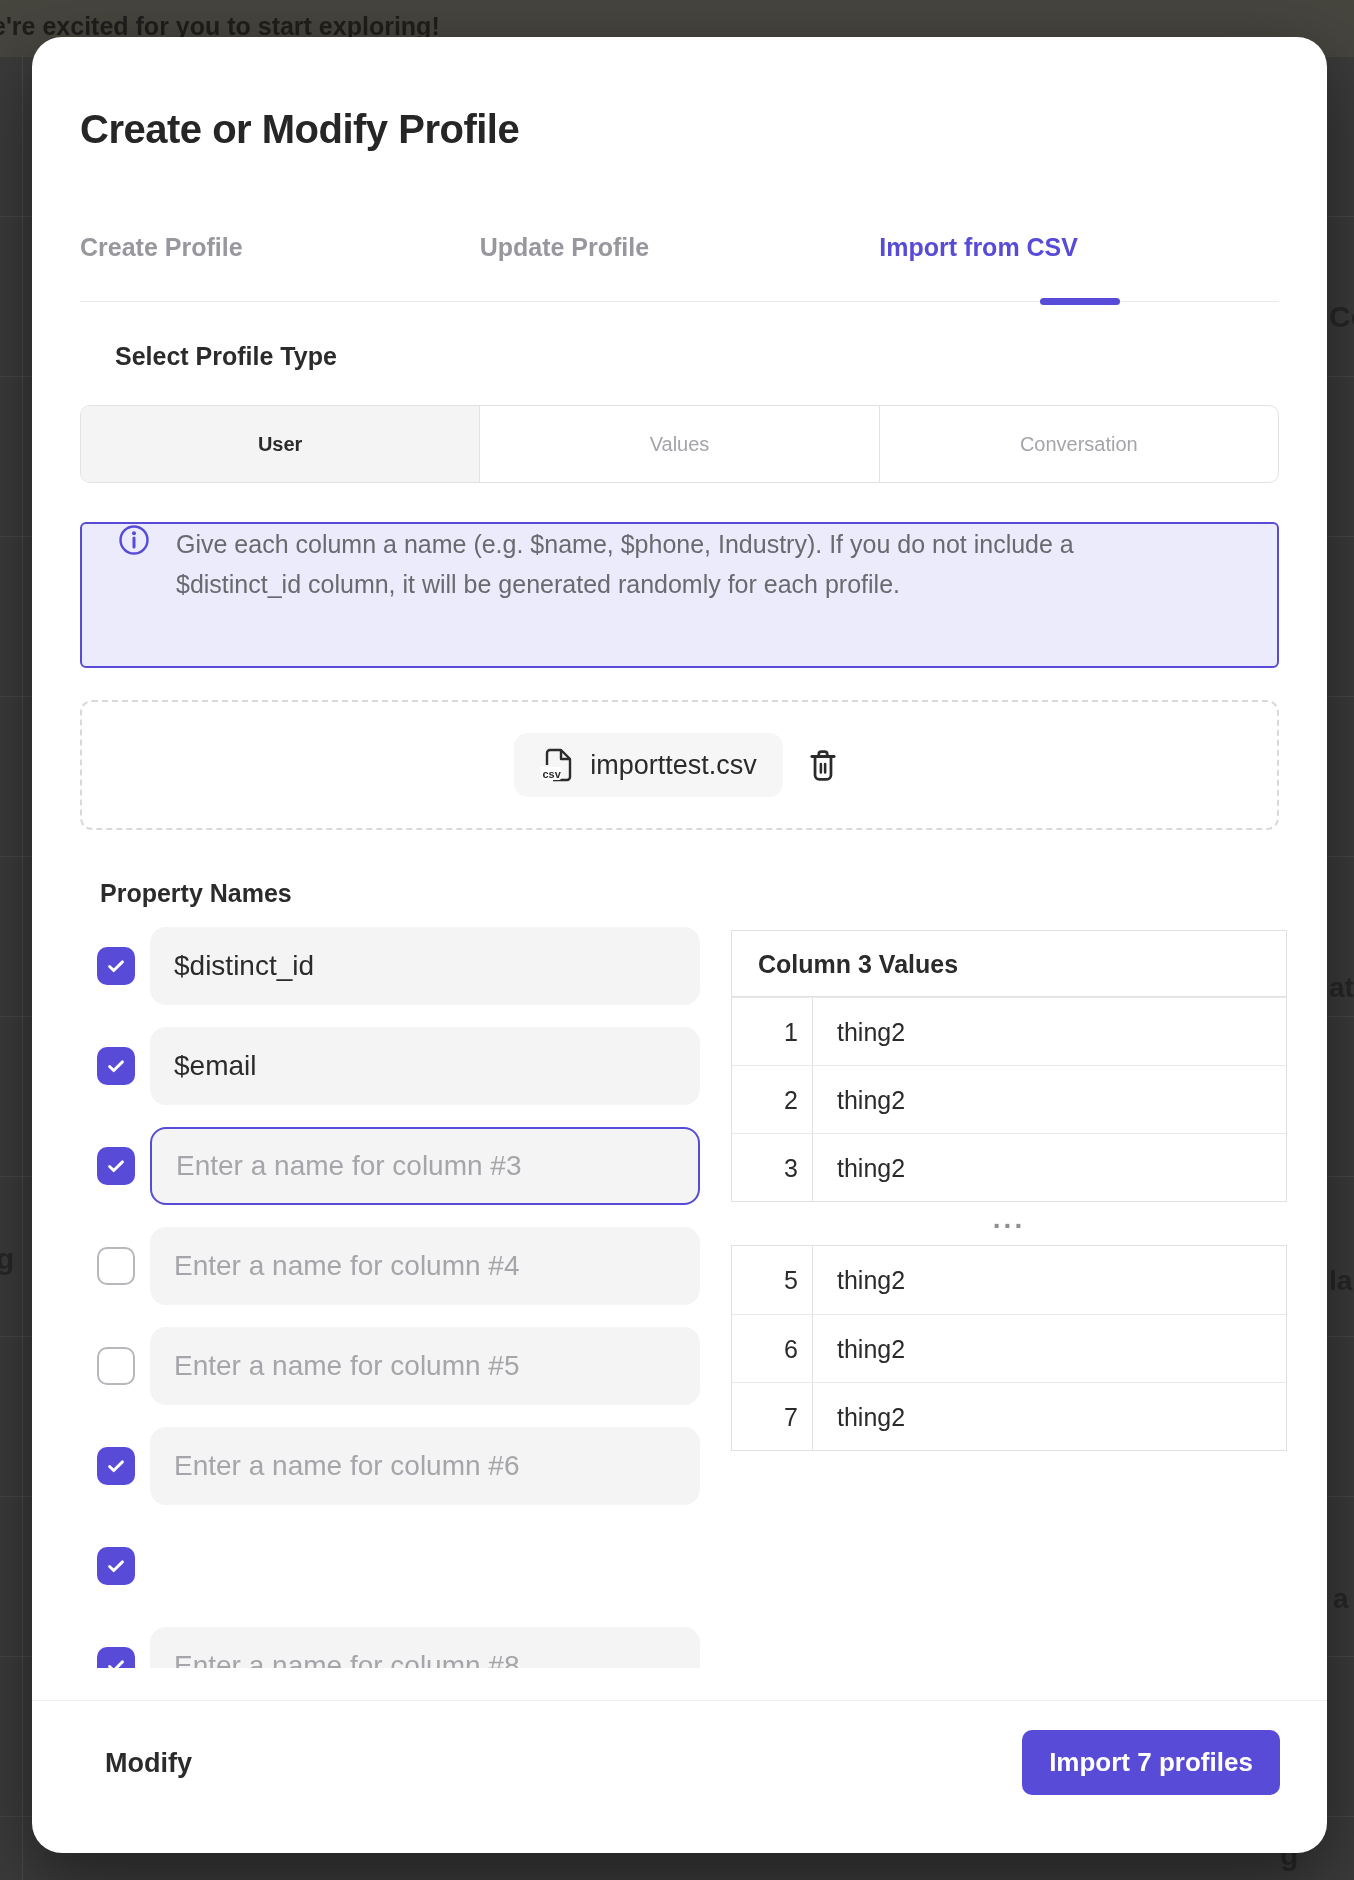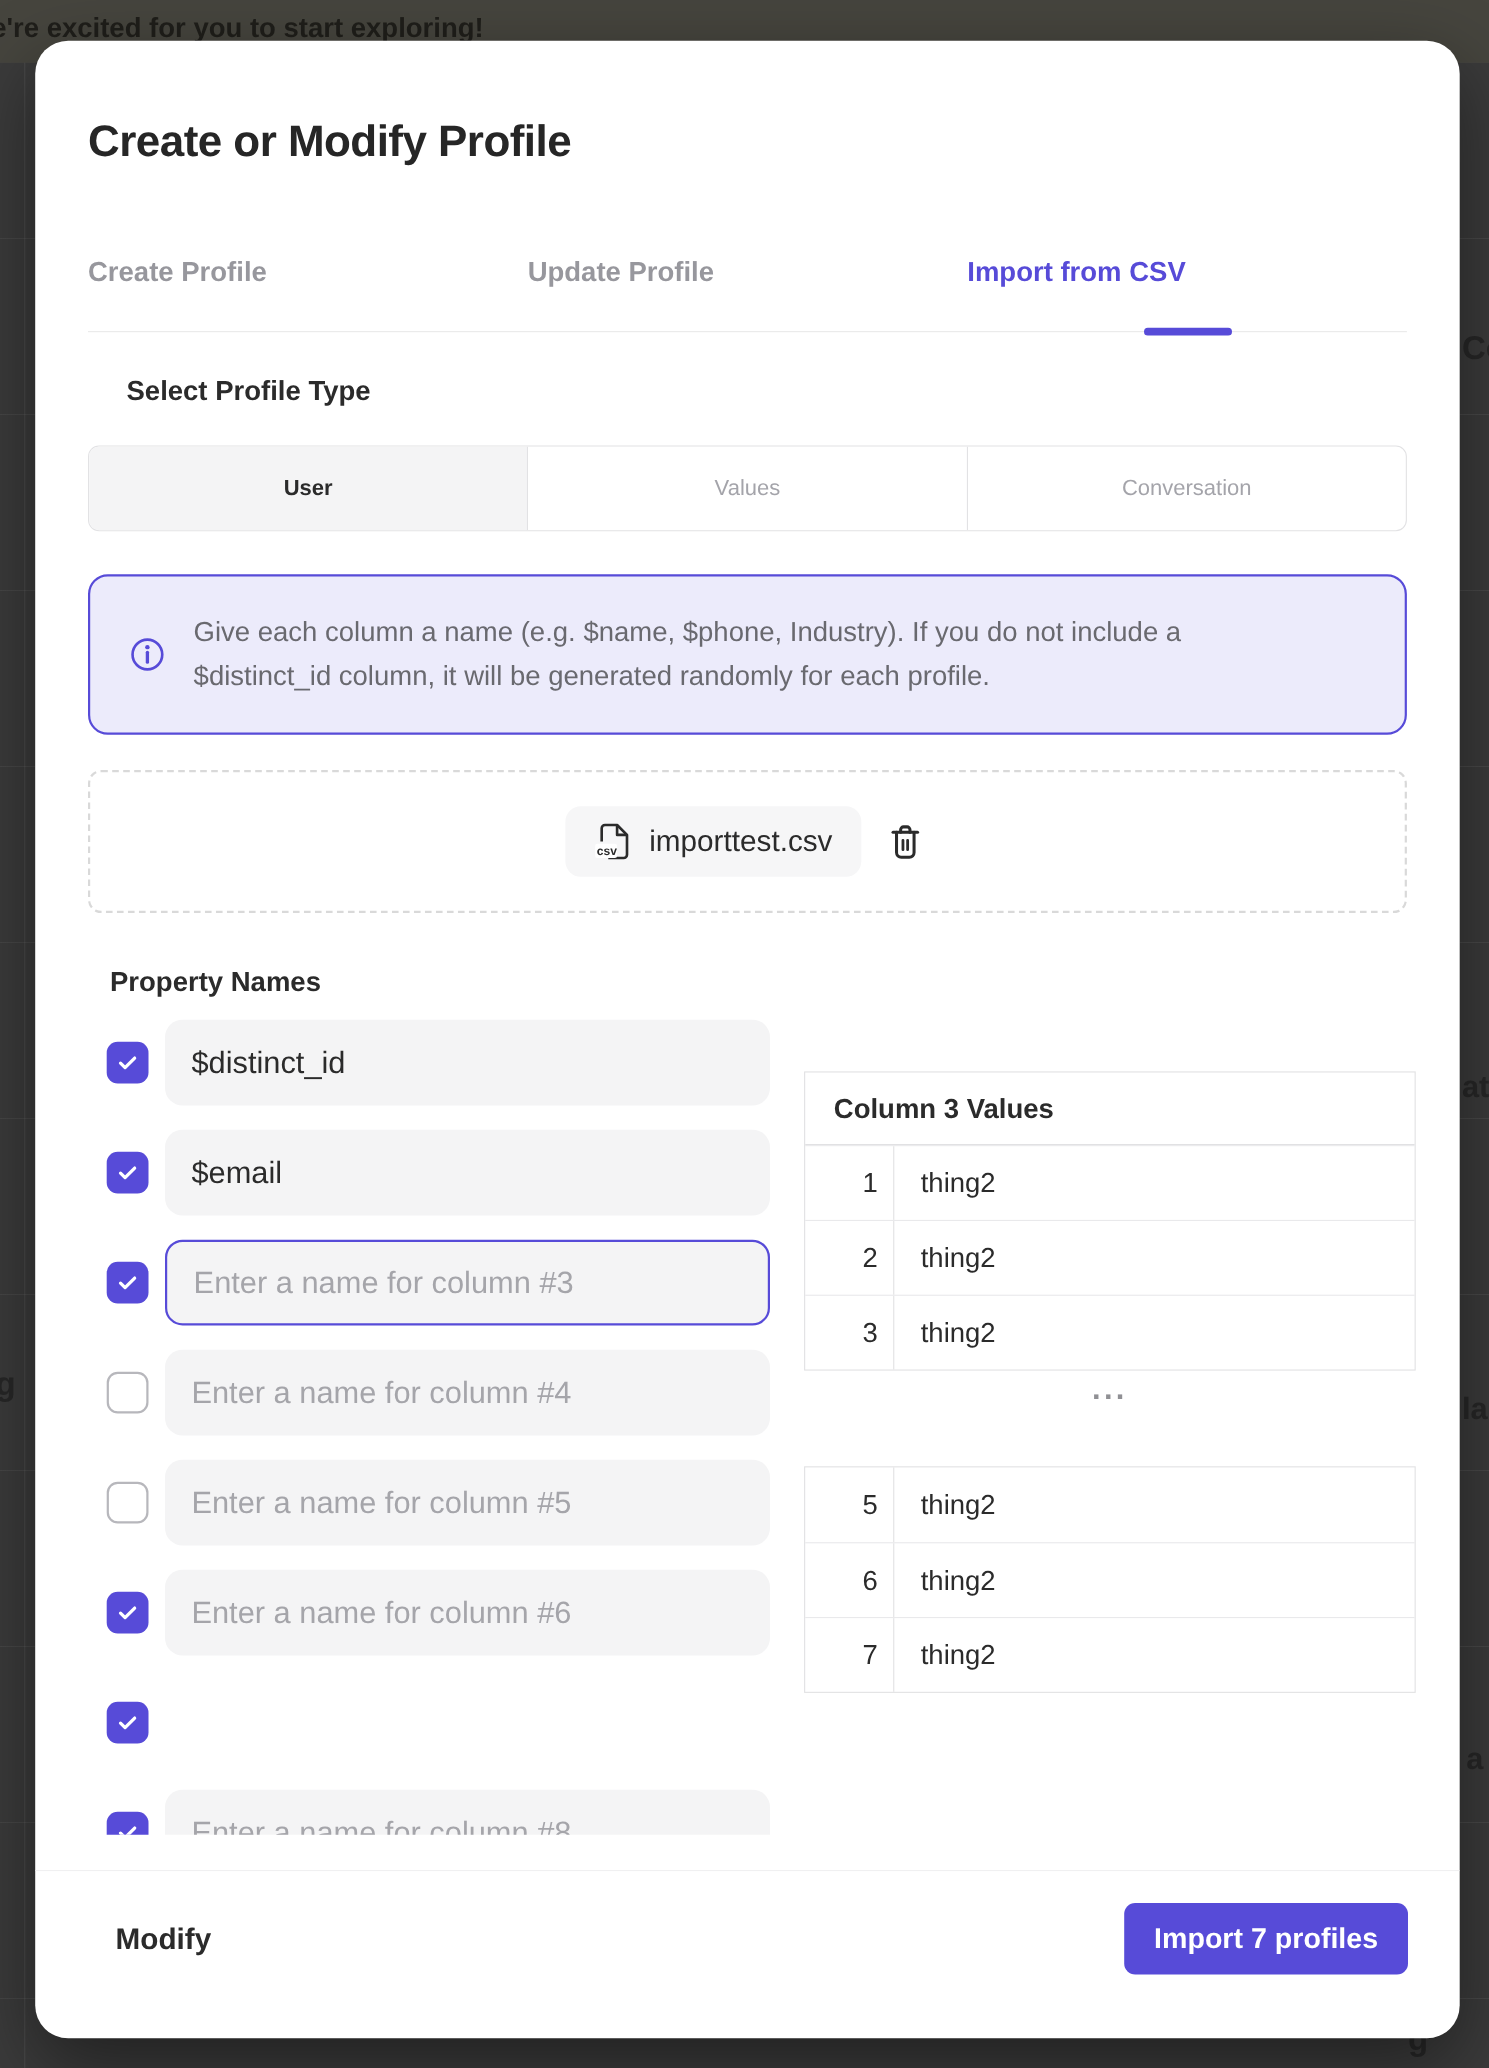--- a/index.html
+++ b/index.html
@@ -40,21 +40,21 @@
 
   
   .ptype-label{position:absolute;left:48px;top:305px;font-size:25px;font-weight:600;color:var(--mid-text);margin-left:35px;}
   .segmented{position:absolute;left:48px;top:368px;width:1199px;height:78px;border:1px solid var(--line);border-radius:10px;display:flex;overflow:hidden;background:#fff;}
   .segment{flex:1;display:flex;align-items:center;justify-content:center;font-size:20px;color:#a4a4aa;border-left:1px solid var(--line);cursor:pointer;}
   .segment:first-child{border-left:none;}
   .segment.selected{background:var(--input-bg);font-weight:700;color:var(--mid-text);}
 
   
   .info{position:absolute;left:48px;top:485px;width:1199px;height:146px;background:var(--accent-bg);
-    border:2px solid var(--accent);border-radius:18px;display:flex;align-items:center;padding:0 36px;gap:26px;}
+    border:2px solid var(--accent);border-radius:6px;display:flex;align-items:flex-start;padding:0 36px;gap:26px;}
   .info-text{font-size:25px;line-height:40px;color:#69696f;max-width:960px;}
 
   
   .dropzone{position:absolute;left:48px;top:663px;width:1199px;height:130px;border:2px dashed #d9d9d9;border-radius:12px;
     display:flex;align-items:center;justify-content:center;gap:18px;}
   .file-chip{display:flex;align-items:center;gap:14px;background:#f6f6f7;border-radius:14px;height:64px;padding:0 26px;}
   .file-name{font-size:27px;color:var(--mid-text);}
   .trash-btn{width:44px;height:44px;display:flex;align-items:center;justify-content:center;cursor:pointer;background:none;border:none;}
 
   
@@ -64,21 +64,21 @@
   .cb{width:38px;height:38px;border-radius:10px;margin-left:17px;flex:none;cursor:pointer;display:flex;align-items:center;justify-content:center;}
   .cb.checked{background:var(--accent);}
   .cb.unchecked{background:#fff;border:2px solid #b7b7bc;}
   .prop-input{flex:1;margin-left:15px;height:78px;border-radius:16px;background:var(--input-bg);border:none;
     padding:0 24px;font-size:28px;color:var(--mid-text);font-family:"Liberation Sans",sans-serif;outline:none;min-width:0;}
   .prop-input::placeholder{color:var(--placeholder);}
   .prop-input.focused{border:2px solid var(--accent);}
 
   
   .preview{position:absolute;left:699px;top:893px;width:556px;}
-  .tbl{border:1px solid #e1e1e3;margin-top:44px;}
+  .tbl{border:1px solid #e1e1e3;}
   .tbl-header{height:66px;line-height:66px;padding-left:26px;font-size:25px;font-weight:700;color:var(--mid-text);border-bottom:1px solid #e1e1e3;}
   .tbl-row{display:flex;height:68px;border-top:1px solid #e9e9eb;}
   .tbl-row:first-child{border-top:none;}
   .tbl2 .tbl-row:first-child{border-top:none;}
   .cell-num{width:81px;border-right:1px solid #e1e1e3;text-align:right;padding-right:14px;line-height:68px;font-size:25px;color:var(--mid-text);}
   .cell-val{flex:1;padding-left:24px;line-height:68px;font-size:25px;color:var(--mid-text);}
   .ellipsis{height:43px;line-height:34px;text-align:center;color:#909094;font-size:28px;letter-spacing:3px;font-weight:700;}
 
   
   .footer-divider{position:absolute;left:0;top:1663px;width:100%;height:1px;background:#f0f0f1;}

